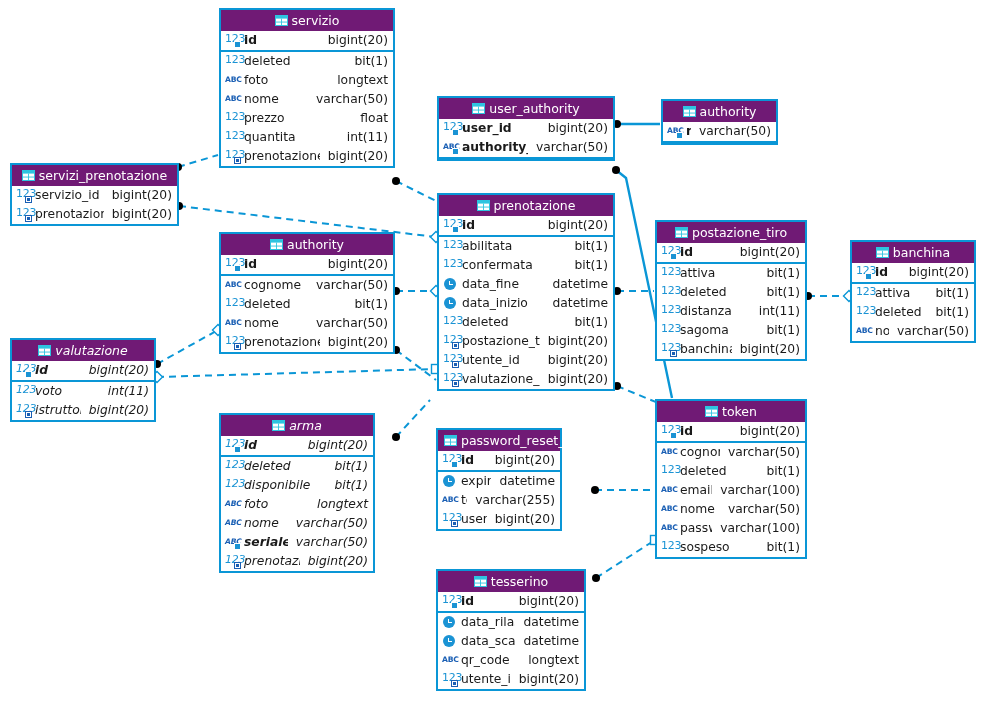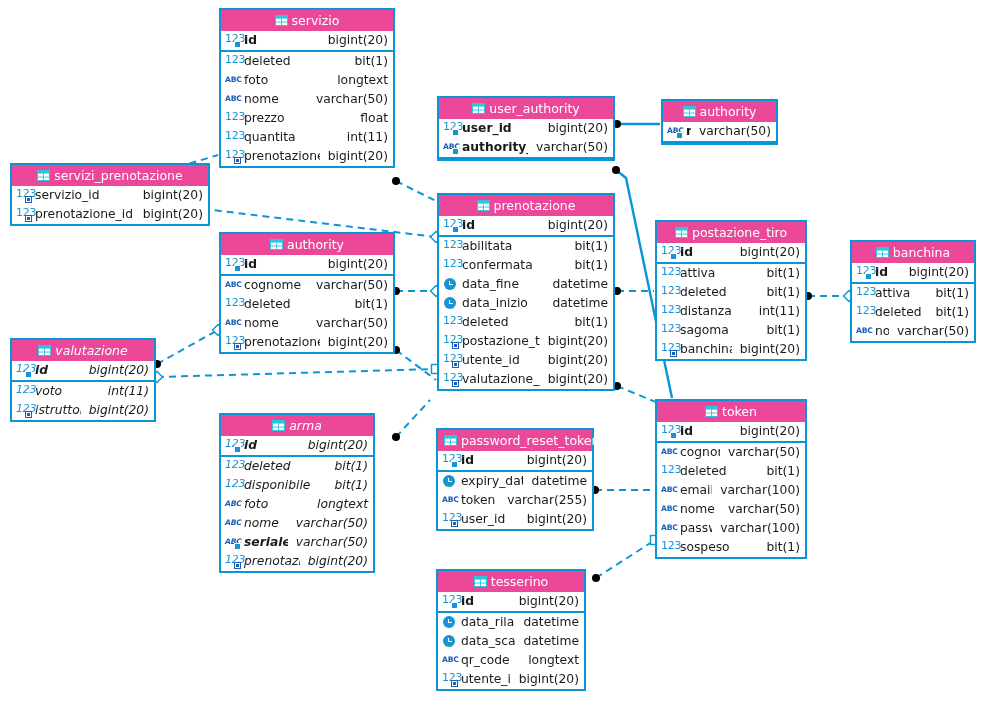--- a/index.html
+++ b/index.html
@@ -14,21 +14,21 @@
   svg.links{position:absolute;left:0;top:0;width:988px;height:708px;pointer-events:none;}
 
   .table{
     position:absolute;
     border:2px solid #0a96d6;
     background:#ffffff;
     box-sizing:border-box;
     box-shadow:0 0 0 0 rgba(0,0,0,0);
   }
   .thead{
-    background:#ec4899;
+    background:#701a75;
     color:#ffffff;
     font-size:12.5px;
     height:21px;
     line-height:21px;
     text-align:center;
     white-space:nowrap;
     position:relative;
     padding:0 6px;
   }
   .thead .tbl-ico{
@@ -254,21 +254,21 @@
           <div class="row pk">
             <span class="ico">
               <span class="abc">ABC</span>
               <span class="badge"></span>
             </span>
             <span class="nm">name</span>
             <span class="ty">varchar(50)</span>
           </div>
         </div>
       </div>
-      <div class="table" style="left: 10px; top: 163px; width: 200px;">
+      <div class="table" style="left: 10px; top: 163px; width: 169px;">
         <div class="thead"><span class="tbl-ico"><svg viewBox="0 0 13 11" width="13" height="11">
               <rect x="0.5" y="0.5" width="12" height="10" fill="#ffffff" stroke="#2ec4e0" stroke-width="1"></rect>
               <rect x="1" y="1" width="11" height="2.6" fill="#2ec4e0"></rect>
               <rect x="6.1" y="3.6" width="0.9" height="7" fill="#2ec4e0"></rect>
               <rect x="1" y="6.6" width="11" height="0.9" fill="#2ec4e0"></rect>
             </svg></span><span>servizi_prenotazione</span></div>
         <div>
           <div class="row">
             <span class="ico">
               <span class="num">123</span>
@@ -666,21 +666,21 @@
           <div class="row">
             <span class="ico">
               <span class="num">123</span>
               <span class="badge fk"></span>
             </span>
             <span class="nm">prenotazione_id</span>
             <span class="ty">bigint(20)</span>
           </div>
         </div>
       </div>
-      <div class="table" style="left: 436px; top: 428px; width: 158px;">
+      <div class="table" style="left: 436px; top: 428px; width: 126px;">
         <div class="thead"><span class="tbl-ico"><svg viewBox="0 0 13 11" width="13" height="11">
               <rect x="0.5" y="0.5" width="12" height="10" fill="#ffffff" stroke="#2ec4e0" stroke-width="1"></rect>
               <rect x="1" y="1" width="11" height="2.6" fill="#2ec4e0"></rect>
               <rect x="6.1" y="3.6" width="0.9" height="7" fill="#2ec4e0"></rect>
               <rect x="1" y="6.6" width="11" height="0.9" fill="#2ec4e0"></rect>
             </svg></span><span>password_reset_token</span></div>
         <div class="pk-sep">
           <div class="row pk">
             <span class="ico">
               <span class="num">123</span>

